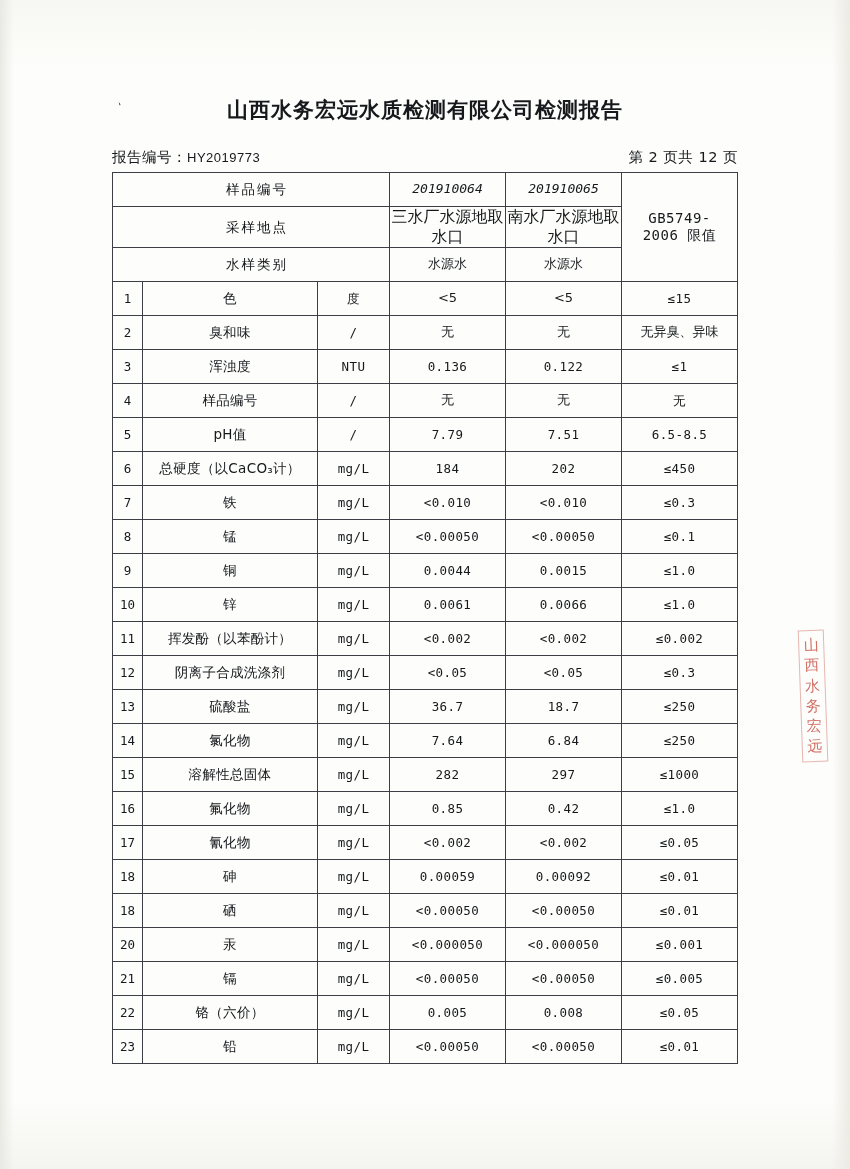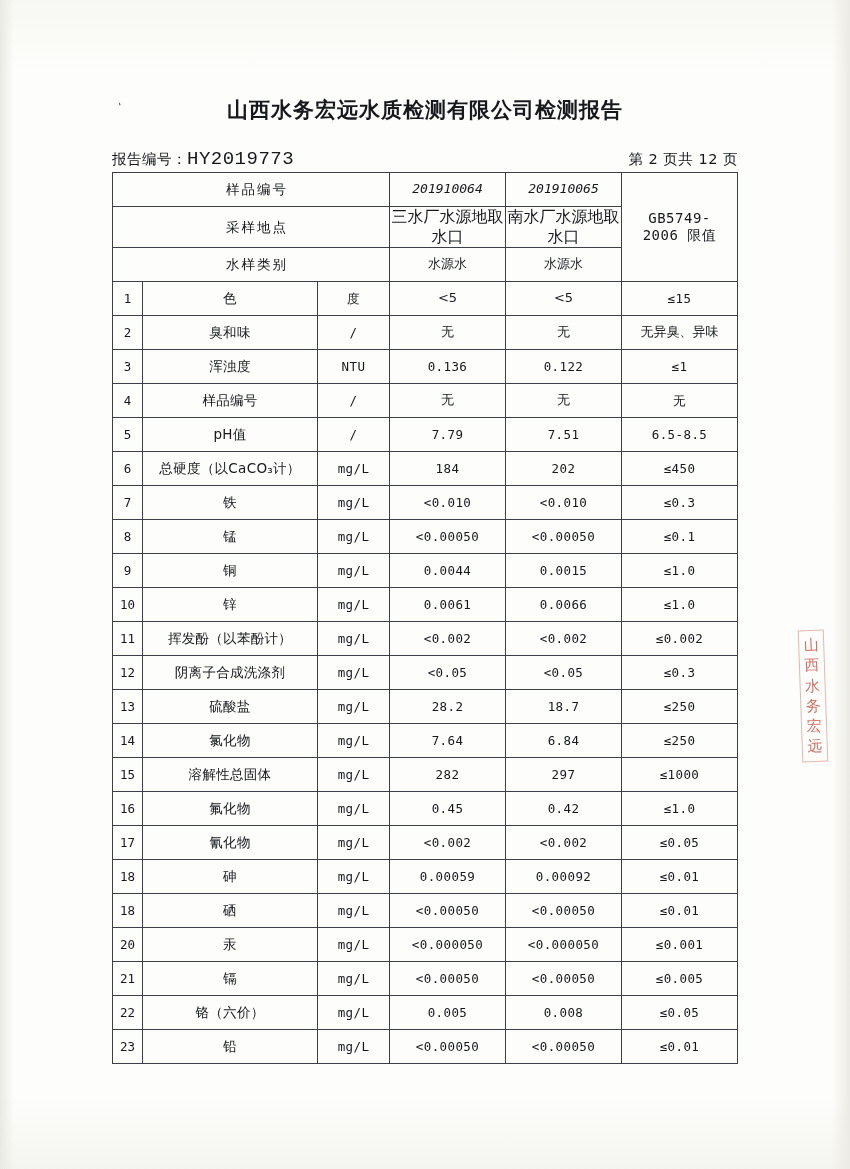--- a/index.html
+++ b/index.html
@@ -59,22 +59,22 @@
     width: 626px;
     display: flex;
     justify-content: space-between;
     align-items: baseline;
     font-size: 14.5px;
   }
   .meta-left {
     letter-spacing: 0.5px;
   }
   .meta-left .report-no {
-    font-family: Liberation Mono, monospace;
-    font-size: 19px;
+    font-family: Liberation Sans, sans-serif;
+    font-size: 13px;
     margin-top: 44px;
   }
   .meta-right {
     letter-spacing: 0.5px;
   }
   table.report {
     position: absolute;
     top: 172px;
     left: 112px;
     width: 625px;
@@ -298,21 +298,21 @@
           <td class="item">阴离子合成洗涤剂</td>
           <td class="unit">mg/L</td>
           <td class="val">&lt;0.05</td>
           <td class="val">&lt;0.05</td>
           <td class="lim">≤0.3</td>
         </tr>
         <tr>
           <td class="idx">13</td>
           <td class="item">硫酸盐</td>
           <td class="unit">mg/L</td>
-          <td class="val">28.2</td>
+          <td class="val">36.7</td>
           <td class="val">18.7</td>
           <td class="lim">≤250</td>
         </tr>
         <tr>
           <td class="idx">14</td>
           <td class="item">氯化物</td>
           <td class="unit">mg/L</td>
           <td class="val">7.64</td>
           <td class="val">6.84</td>
           <td class="lim">≤250</td>
@@ -322,21 +322,21 @@
           <td class="item">溶解性总固体</td>
           <td class="unit">mg/L</td>
           <td class="val">282</td>
           <td class="val">297</td>
           <td class="lim">≤1000</td>
         </tr>
         <tr>
           <td class="idx">16</td>
           <td class="item">氟化物</td>
           <td class="unit">mg/L</td>
-          <td class="val">0.45</td>
+          <td class="val">0.85</td>
           <td class="val">0.42</td>
           <td class="lim">≤1.0</td>
         </tr>
         <tr>
           <td class="idx">17</td>
           <td class="item">氰化物</td>
           <td class="unit">mg/L</td>
           <td class="val">&lt;0.002</td>
           <td class="val">&lt;0.002</td>
           <td class="lim">≤0.05</td>

